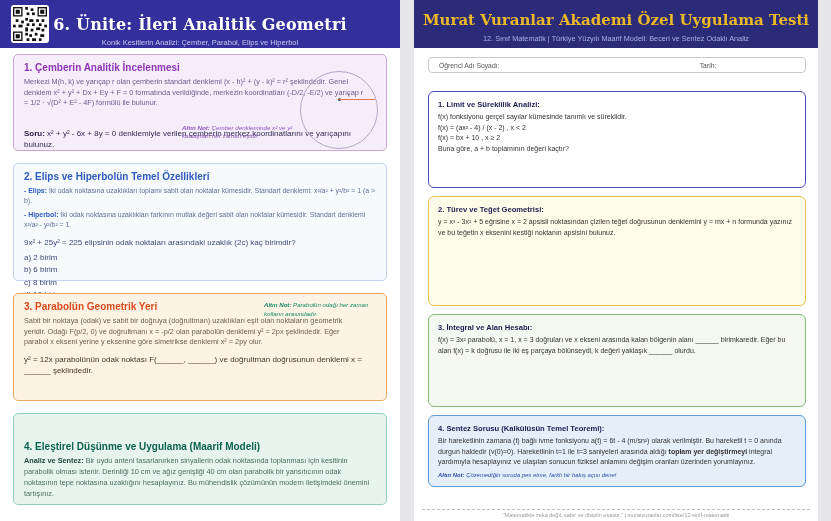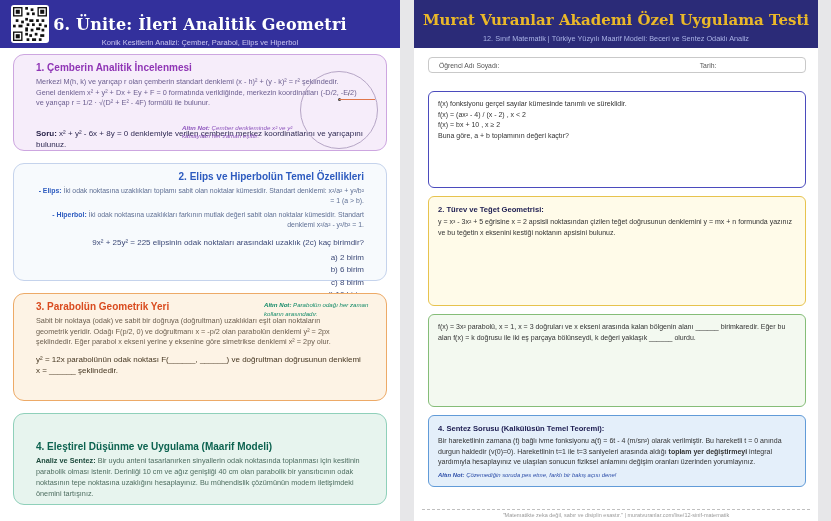--- a/index.html
+++ b/index.html
@@ -14,39 +14,39 @@
   .header-left .h-sub { font-size:7.5px; color:#c9c5ef; margin-top:4px; }
   .qr-box { position:absolute; left:11px; top:5px; width:38px; height:38px; background:#ffffff; border-radius:3px; padding:2px; box-sizing:border-box; }
   .qr-box svg { display:block; width:100%; height:100%; }
 
   
   .header-right { position:relative; height:48px; background:#2b2b78; text-align:center; box-sizing:border-box; padding-top:11px; }
   .header-right .h-title { font-family:"DejaVu Serif",serif; font-size:15px; font-weight:bold; color:#eab829; }
   .header-right .h-sub { font-size:7.3px; color:#a9b2e4; margin-top:5px; }
 
   
-  .card { position:absolute; left:13px; width:374px; box-sizing:border-box; border-radius:11px; padding:7px 22px; }
+  .card { position:absolute; left:13px; width:374px; box-sizing:border-box; border-radius:5px; padding:7px 10px; }
   .card .c-title { font-weight:bold; font-size:10px; margin-bottom:4px; }
   .card p { margin:0 0 3px 0; }
 
   
   .s1 { top:54px; height:97px; background:#f6edfa; border:1px solid #cda6e0; }
   .s1 .c-title { color:#8f35b5; }
   .s1 .body { font-size:7.3px; line-height:1.45; color:#6b5e8f; width:98%; }
   .s1 .qline { margin-top:19px; font-size:8px; color:#2f2a52; line-height:1.4; }
   .s1 .qline b { color:#241f45; }
   .s1 .gnote { position:absolute; left:168px; bottom:9px; width:122px; font-size:6.2px; font-style:italic; color:#8d55bd; line-height:1.4; }
   .gnote b { font-style:italic; }
   .circle-diagram { position:absolute; right:8px; top:16px; width:76px; height:76px; border:1px solid #b6a6c6; border-radius:50%; }
   .radius-line { position:absolute; left:50%; top:27px; width:36px; height:1px; background:#e0764a; }
   .radius-dot { position:absolute; left:50%; top:25.5px; width:3px; height:3px; margin-left:-1px; border-radius:50%; background:#444; }
   .radius-label { position:absolute; left:62%; top:19px; font-size:5px; color:#666; }
 
   
-  .s2 { top:163px; height:118px; background:#f7fafd; border:1px solid #c5d3ec;text-align:right; }
+  .s2 { top:163px; height:118px; background:#f7fafd; border:1px solid #c5d3ec; }
   .s2 .c-title { color:#2d5bbf; }
   .s2 .bullet { font-size:6.9px; line-height:1.5; color:#5f6f94; }
   .s2 .bullet b { color:#2d5bbf; }
   .s2 .question { margin-top:7px; font-size:8px; color:#3d4a78; line-height:1.45; }
   .s2 .option { font-size:8px; color:#3d4a78; line-height:1.55; }
 
   
   .s3 { top:293px; height:108px; background:#fdf3e5; border:1px solid #edaa67; }
   .s3 .c-title { color:#d94b1f; }
   .s3 .gnote3 { position:absolute; right:10px; top:7px; width:112px; font-size:6.1px; font-style:italic; color:#128a68; line-height:1.4; }
@@ -178,32 +178,34 @@
       <div class="h-title">Murat Vuranlar Akademi Özel Uygulama Testi</div>
       <div class="h-sub">12. Sınıf Matematik | Türkiye Yüzyılı Maarif Modeli: Beceri ve Sentez Odaklı Analiz</div>
     </div>
 
     <div class="student-box">
       <span class="lbl lbl-name">Öğrenci Adı Soyadı:</span>
       <span class="lbl lbl-date">Tarih:</span>
     </div>
 
     <div class="qcard q1">
+      <div class="q-title">1. Limit ve Süreklilik Analizi:</div>
       <p class="qline1">f(x) fonksiyonu gerçel sayılar kümesinde tanımlı ve süreklidir.</p>
       <p class="qline1">f(x) = (ax² - 4) / (x - 2) , x &lt; 2</p>
       <p class="qline1">f(x) = bx + 10 , x ≥ 2</p>
       <p class="qline1">Buna göre, a + b toplamının değeri kaçtır?</p>
     </div>
 
     <div class="qcard q2">
       <div class="q-title">2. Türev ve Teğet Geometrisi:</div>
       <p class="qline1">y = x³ - 3x² + 5 eğrisine x = 2 apsisli noktasından çizilen teğet doğrusunun denklemini y = mx + n formunda yazınız ve bu teğetin x eksenini kestiği noktanın apsisini bulunuz.</p>
     </div>
 
     <div class="qcard q3">
+      <div class="q-title">3. İntegral ve Alan Hesabı:</div>
       <p class="qline1">f(x) = 3x² parabolü, x = 1, x = 3 doğruları ve x ekseni arasında kalan bölgenin alanı ______ birimkaredir. Eğer bu alan f(x) = k doğrusu ile iki eş parçaya bölünseydi, k değeri yaklaşık ______ olurdu.</p>
     </div>
 
     <div class="qcard q4">
       <div class="q-title">4. Sentez Sorusu (Kalkülüsün Temel Teoremi):</div>
       <p class="qline1"><span>Bir hareketlinin zamana (t) bağlı ivme fonksiyonu a(t) = 6t - 4 (m/sn²) olarak verilmiştir. Bu hareketli t = 0 anında durgun haldedir (v(0)=0). Hareketlinin t=1 ile t=3 saniyeleri arasında aldığı </span><b>toplam yer değiştirmeyi</b><span> integral yardımıyla hesaplayınız ve ulaşılan sonucun fiziksel anlamını değişim oranları üzerinden yorumlayınız.</span></p>
       <div class="gnote4"><b>Altın Not:</b><span> Çözemediğin soruda pes etme, farklı bir bakış açısı dene!</span></div>
     </div>
 
     <div class="footer">"Matematikte zeka değil, sabır ve disiplin esastır." | muratvuranlar.com/lise/12-sinif-matematik</div>

